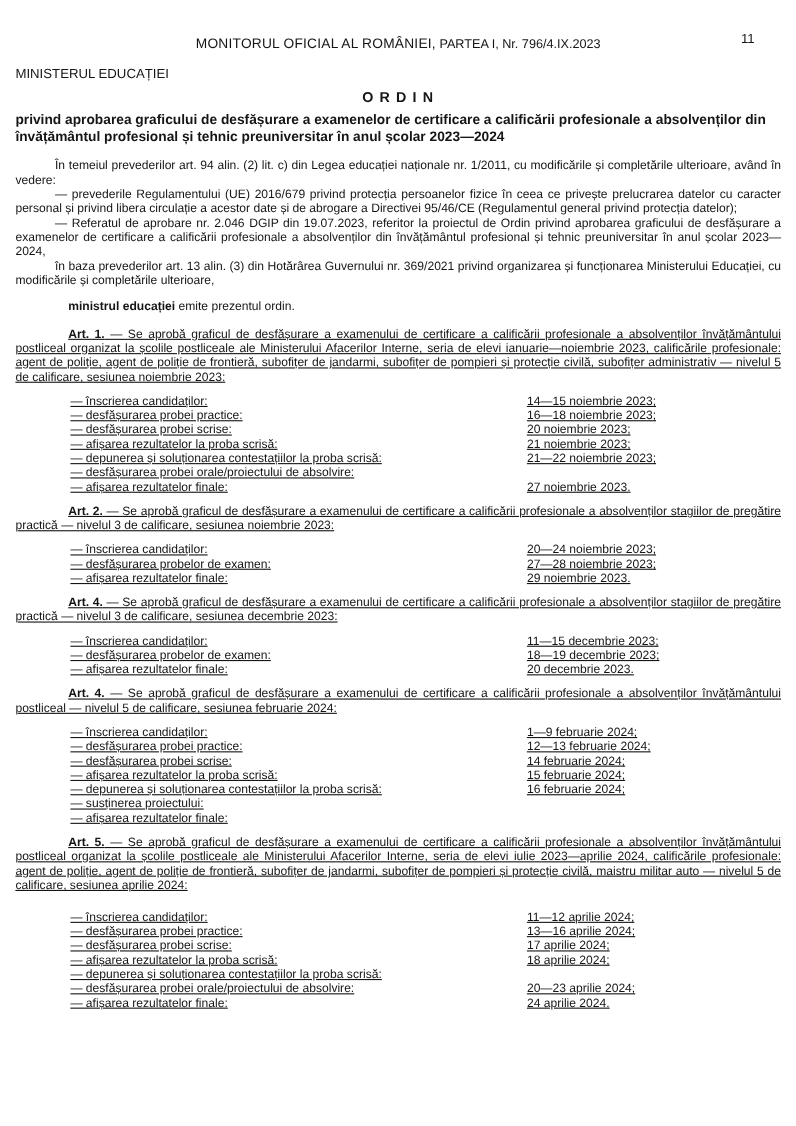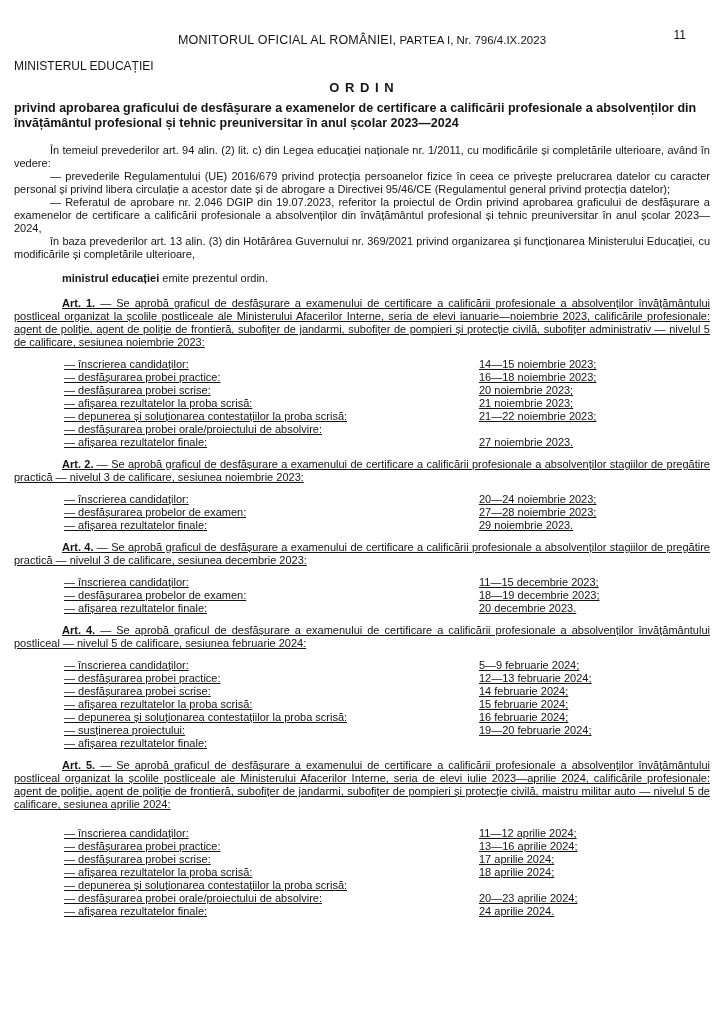--- a/index.html
+++ b/index.html
@@ -129,41 +129,40 @@
     <span class="schedule-label">— afișarea rezultatelor finale:</span>
     <span class="schedule-date">20 decembrie 2023.</span>
   </div>
         </div>
   </section>
       <section class="article">
     <p class="article-intro"><b>Art. 4.</b><span> — Se aprobă graficul de desfășurare a examenului de certificare a calificării profesionale a absolvenților învățământului postliceal — nivelul 5 de calificare, sesiunea februarie 2024:</span></p>
     <div class="article-items">
           <div class="schedule-row">
     <span class="schedule-label">— înscrierea candidaților:</span>
-    <span class="schedule-date">5—9 februarie 2024;</span>
+    <span class="schedule-date">1—9 februarie 2024;</span>
   </div>
           <div class="schedule-row">
     <span class="schedule-label">— desfășurarea probei practice:</span>
     <span class="schedule-date">12—13 februarie 2024;</span>
   </div>
           <div class="schedule-row">
     <span class="schedule-label">— desfășurarea probei scrise:</span>
     <span class="schedule-date">14 februarie 2024;</span>
   </div>
           <div class="schedule-row">
     <span class="schedule-label">— afișarea rezultatelor la proba scrisă:</span>
     <span class="schedule-date">15 februarie 2024;</span>
   </div>
           <div class="schedule-row">
     <span class="schedule-label">— depunerea și soluționarea contestațiilor la proba scrisă:</span>
     <span class="schedule-date">16 februarie 2024;</span>
   </div>
           <div class="schedule-row">
     <span class="schedule-label">— susținerea proiectului:</span>
-    <span class="schedule-date">19—20 februarie 2024;</span>
   </div>
           <div class="schedule-row">
     <span class="schedule-label">— afișarea rezultatelor finale:</span>
   </div>
         </div>
   </section>
       <section class="article">
     <p class="article-intro"><b>Art. 5.</b><span> — Se aprobă graficul de desfășurare a examenului de certificare a calificării profesionale a absolvenților învățământului postliceal organizat la școlile postliceale ale Ministerului Afacerilor Interne, seria de elevi iulie 2023—aprilie 2024, calificările profesionale: agent de poliție, agent de poliție de frontieră, subofițer de jandarmi, subofițer de pompieri și protecție civilă, maistru militar auto — nivelul 5 de calificare, sesiunea aprilie 2024:</span></p>
     <div class="article-items">
           <div class="schedule-row">

